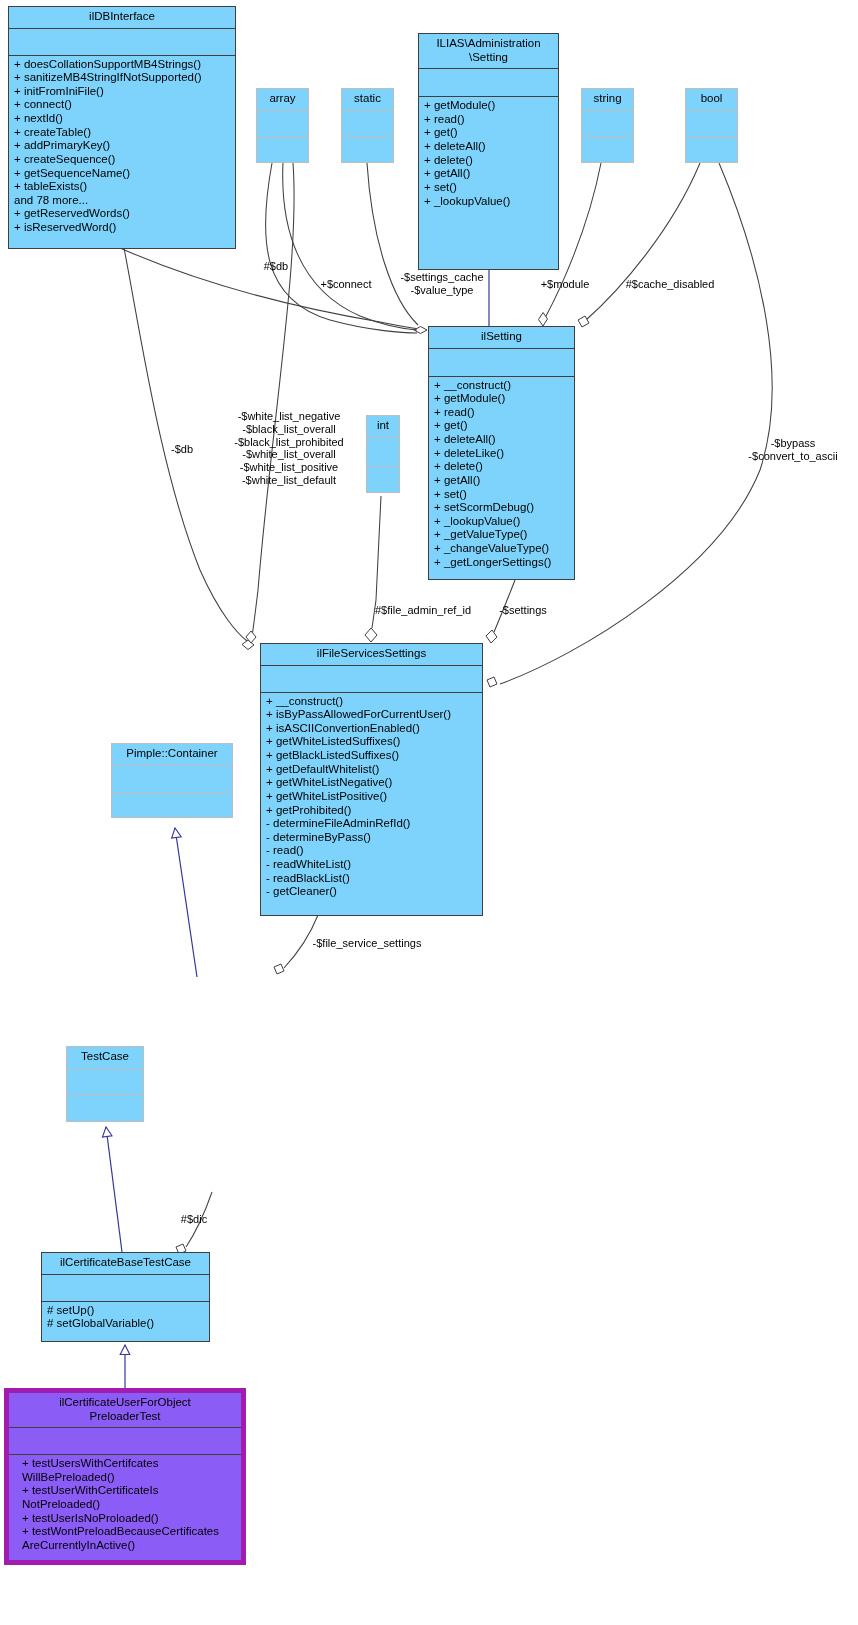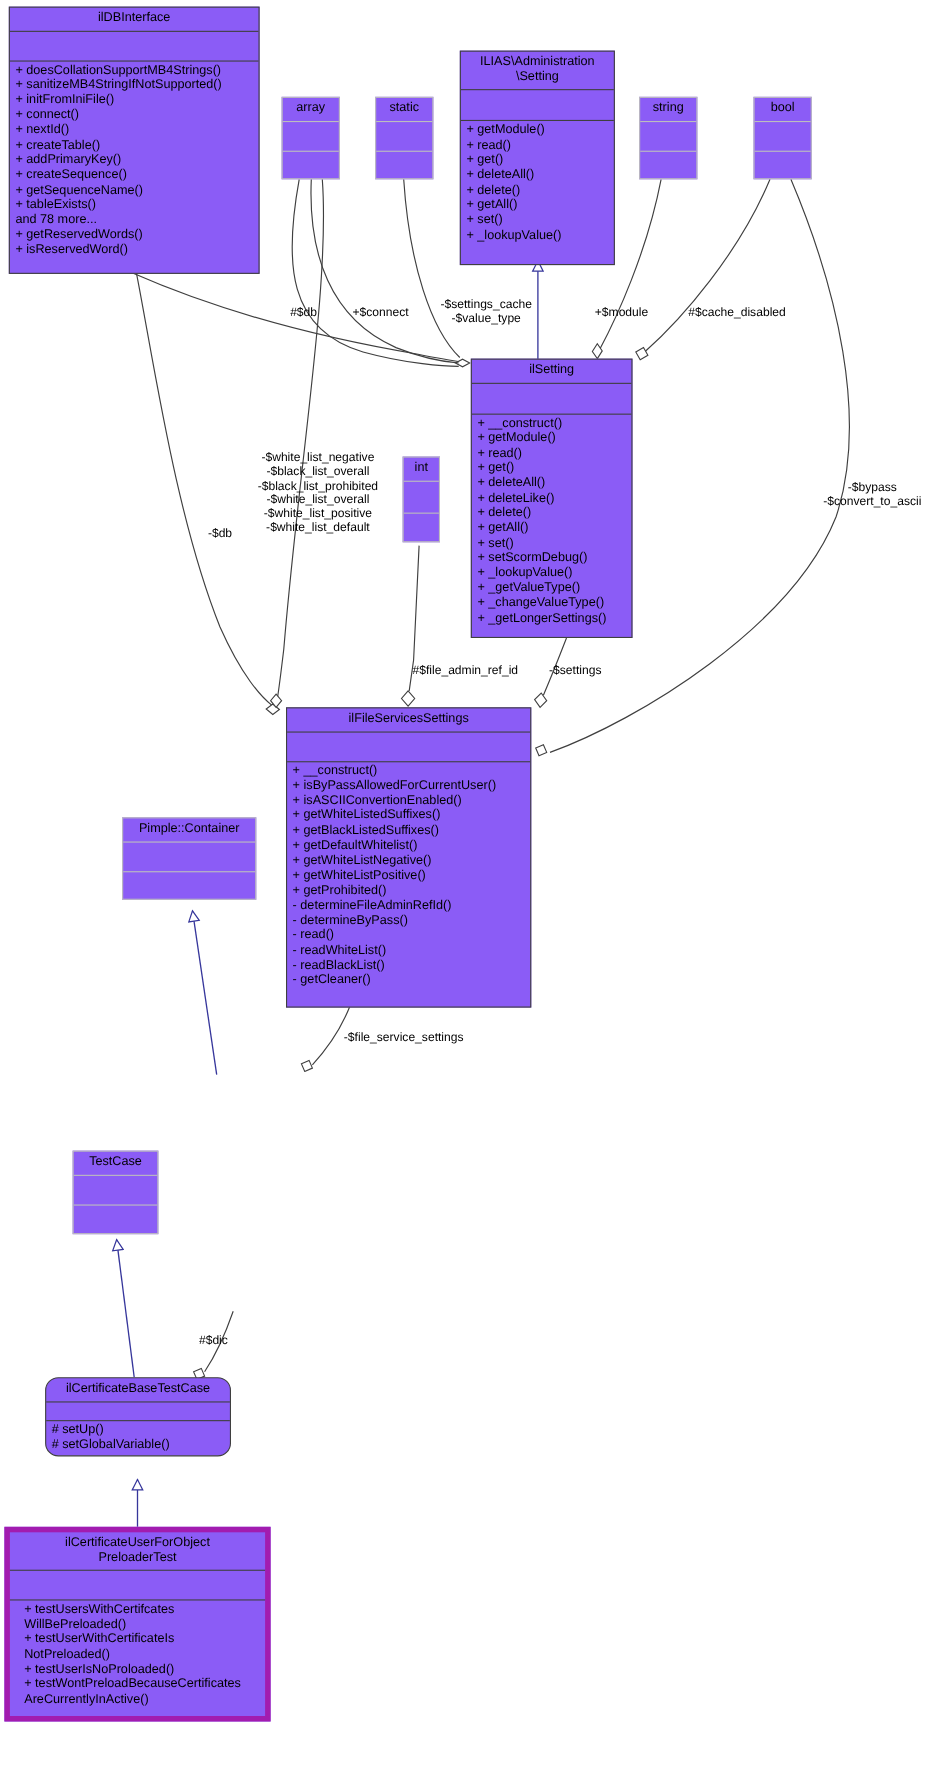--- a/index.html
+++ b/index.html
@@ -20,21 +20,21 @@
     position: absolute;
     left: 0;
     top: 0;
     width: 858px;
     height: 1625px;
     pointer-events: none;
   }
   .uml-box {
     position: absolute;
     box-sizing: border-box;
-    background: #8b5cf6;
+    background: #7dd3fc;
     display: flex;
     flex-direction: column;
   }
   .uml-box.solid {
     border: 1px solid #3f3f3f;
   }
   .uml-box.faded {
     border: 1px solid #bdbdbd;
   }
   .uml-box.filled {
@@ -203,21 +203,21 @@
     <div class="uml-attrs" style="height:24px;"></div>
     <div class="uml-ops"></div>
   </div>
 
   <div class="uml-box faded" style="left:341px; top:88px; width:53px; height:75px;">
     <div class="uml-title">static</div>
     <div class="uml-attrs" style="height:24px;"></div>
     <div class="uml-ops"></div>
   </div>
 
-  <div class="uml-box solid" style="left:418px; top:46px; width:141px; height:195px;">
+  <div class="uml-box solid" style="left:418px; top:33px; width:141px; height:237px;">
     <div class="uml-title">ILIAS\Administration
 \Setting</div>
     <div class="uml-attrs" style="height:25px;"></div>
     <div class="uml-ops">+ getModule()
 + read()
 + get()
 + deleteAll()
 + delete()
 + getAll()
 + set()
@@ -287,52 +287,52 @@
     <div class="uml-ops"></div>
   </div>
 
 
   <div class="uml-box faded" style="left:66px; top:1046px; width:78px; height:76px;">
     <div class="uml-title">TestCase</div>
     <div class="uml-attrs" style="height:24px;"></div>
     <div class="uml-ops"></div>
   </div>
 
-  <div class="uml-box solid" style="left:41px; top:1252px; width:169px; height:72px;border-radius:12px;">
+  <div class="uml-box solid" style="left:41px; top:1252px; width:169px; height:90px;">
     <div class="uml-title">ilCertificateBaseTestCase</div>
     <div class="uml-attrs" style="height:24px;"></div>
     <div class="uml-ops"># setUp()
 # setGlobalVariable()</div>
   </div>
 
   <div class="uml-box filled" style="left:4px; top:1388px; width:242px; height:177px;">
     <div class="uml-title">ilCertificateUserForObject
 PreloaderTest</div>
     <div class="uml-attrs" style="height:24px;"></div>
     <div class="uml-ops" style="padding-left:13px;">+ testUsersWithCertifcates
 WillBePreloaded()
 + testUserWithCertificateIs
 NotPreloaded()
 + testUserIsNoProloaded()
 + testWontPreloadBecauseCertificates
 AreCurrentlyInActive()</div>
   </div>
 
-  <div class="edge-label" style="left:248px; top:278px; width:56px;">#$db</div>
+  <div class="edge-label" style="left:248px; top:260px; width:56px;">#$db</div>
 
   <div class="edge-label" style="left:313px; top:278px; width:66px;">+$connect</div>
 
   <div class="edge-label" style="left:388px; top:271px; width:108px;">-$settings_cache
 -$value_type</div>
 
   <div class="edge-label" style="left:530px; top:278px; width:70px;">+$module</div>
 
   <div class="edge-label" style="left:614px; top:278px; width:112px;">#$cache_disabled</div>
 
-  <div class="edge-label" style="left:176px; top:443px; width:48px;margin-top:36px;">-$db</div>
+  <div class="edge-label" style="left:158px; top:443px; width:48px;">-$db</div>
 
   <div class="edge-label" style="left:222px; top:410px; width:134px;">-$white_list_negative
 -$black_list_overall
 -$black_list_prohibited
 -$white_list_overall
 -$white_list_positive
 -$white_list_default</div>
 
   <div class="edge-label" style="left:733px; top:437px; width:120px;">-$bypass
 -$convert_to_ascii</div>

